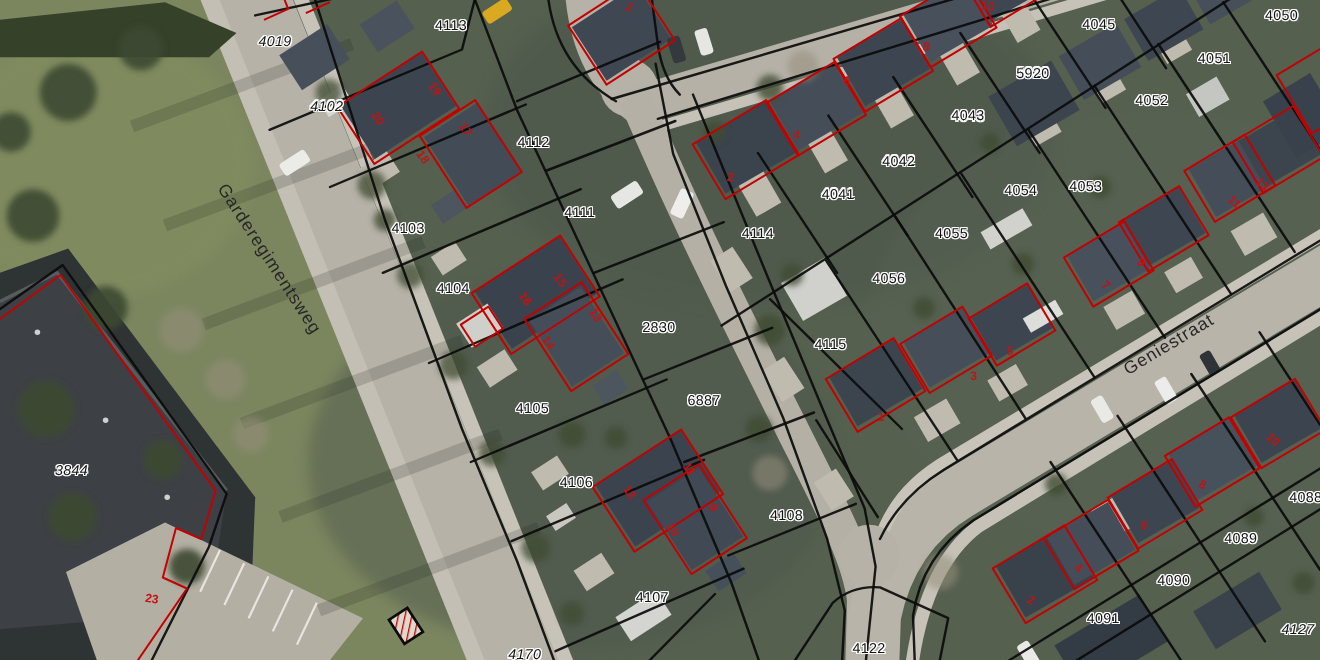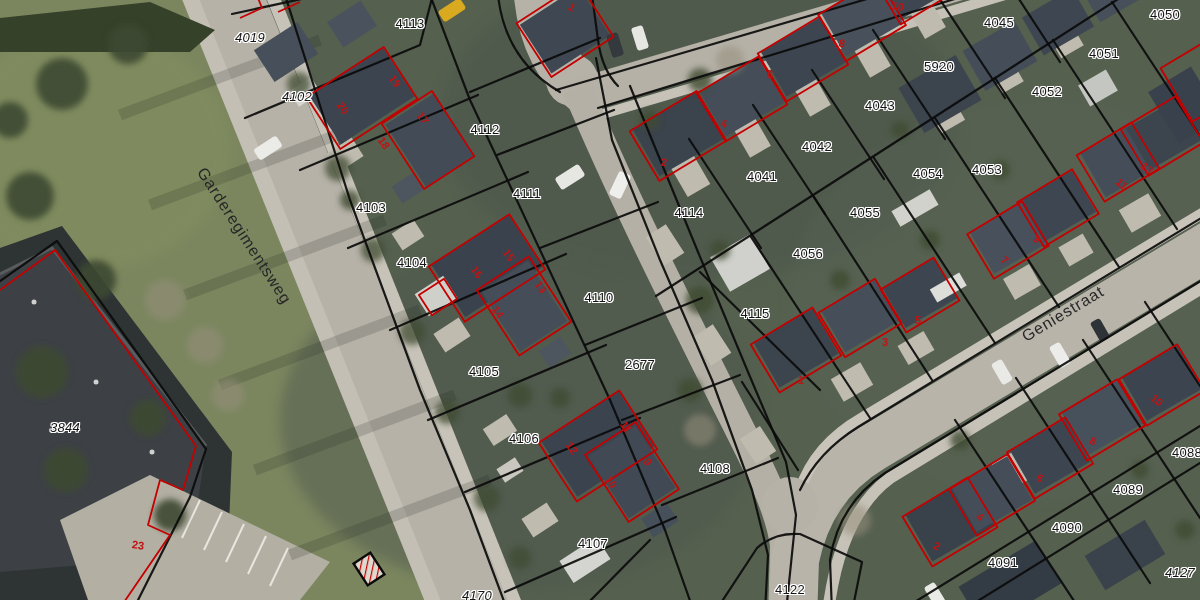--- a/index.html
+++ b/index.html
@@ -323,24 +323,24 @@
 <div id="labels">
   <span class="street-label" style="left: 244px; top: 236px; transform: translate(-50%, -50%) rotate(57deg);">Garderegimentsweg</span>
   <span class="street-label" style="left: 1063px; top: 314px; transform: translate(-50%, -50%) rotate(-31deg);">Geniestraat</span>
 <span class="parcel-label italic" style="left: 250px; top: 37px; transform: translate(-50%, -50%);">4019</span>
       <span class="parcel-label italic" style="left: 297px; top: 96px; transform: translate(-50%, -50%);">4102</span>
       <span class="parcel-label" style="left: 410px; top: 23px; transform: translate(-50%, -50%);">4113</span>
       <span class="parcel-label" style="left: 485px; top: 129px; transform: translate(-50%, -50%);">4112</span>
       <span class="parcel-label" style="left: 527px; top: 193px; transform: translate(-50%, -50%);">4111</span>
       <span class="parcel-label" style="left: 371px; top: 207px; transform: translate(-50%, -50%);">4103</span>
       <span class="parcel-label" style="left: 412px; top: 262px; transform: translate(-50%, -50%);">4104</span>
-      <span class="parcel-label" style="left: 599px; top: 297px; transform: translate(-50%, -50%);">4110</span>
+      <span class="parcel-label" style="left: 599px; top: 297px; transform: translate(-50%, -50%);">2830</span>
       <span class="parcel-label" style="left: 689px; top: 212px; transform: translate(-50%, -50%);">4114</span>
       <span class="parcel-label" style="left: 755px; top: 313px; transform: translate(-50%, -50%);">4115</span>
-      <span class="parcel-label" style="left: 640px; top: 364px; transform: translate(-50%, -50%);">2677</span>
+      <span class="parcel-label" style="left: 640px; top: 364px; transform: translate(-50%, -50%);">6887</span>
       <span class="parcel-label" style="left: 484px; top: 371px; transform: translate(-50%, -50%);">4105</span>
       <span class="parcel-label" style="left: 524px; top: 438px; transform: translate(-50%, -50%);">4106</span>
       <span class="parcel-label" style="left: 715px; top: 468px; transform: translate(-50%, -50%);">4108</span>
       <span class="parcel-label" style="left: 593px; top: 543px; transform: translate(-50%, -50%);">4107</span>
       <span class="parcel-label italic" style="left: 477px; top: 595px; transform: translate(-50%, -50%);">4170</span>
       <span class="parcel-label" style="left: 790px; top: 589px; transform: translate(-50%, -50%);">4122</span>
       <span class="parcel-label" style="left: 762px; top: 176px; transform: translate(-50%, -50%);">4041</span>
       <span class="parcel-label" style="left: 817px; top: 146px; transform: translate(-50%, -50%);">4042</span>
       <span class="parcel-label" style="left: 880px; top: 105px; transform: translate(-50%, -50%);">4043</span>
       <span class="parcel-label" style="left: 939px; top: 66px; transform: translate(-50%, -50%);">5920</span>

